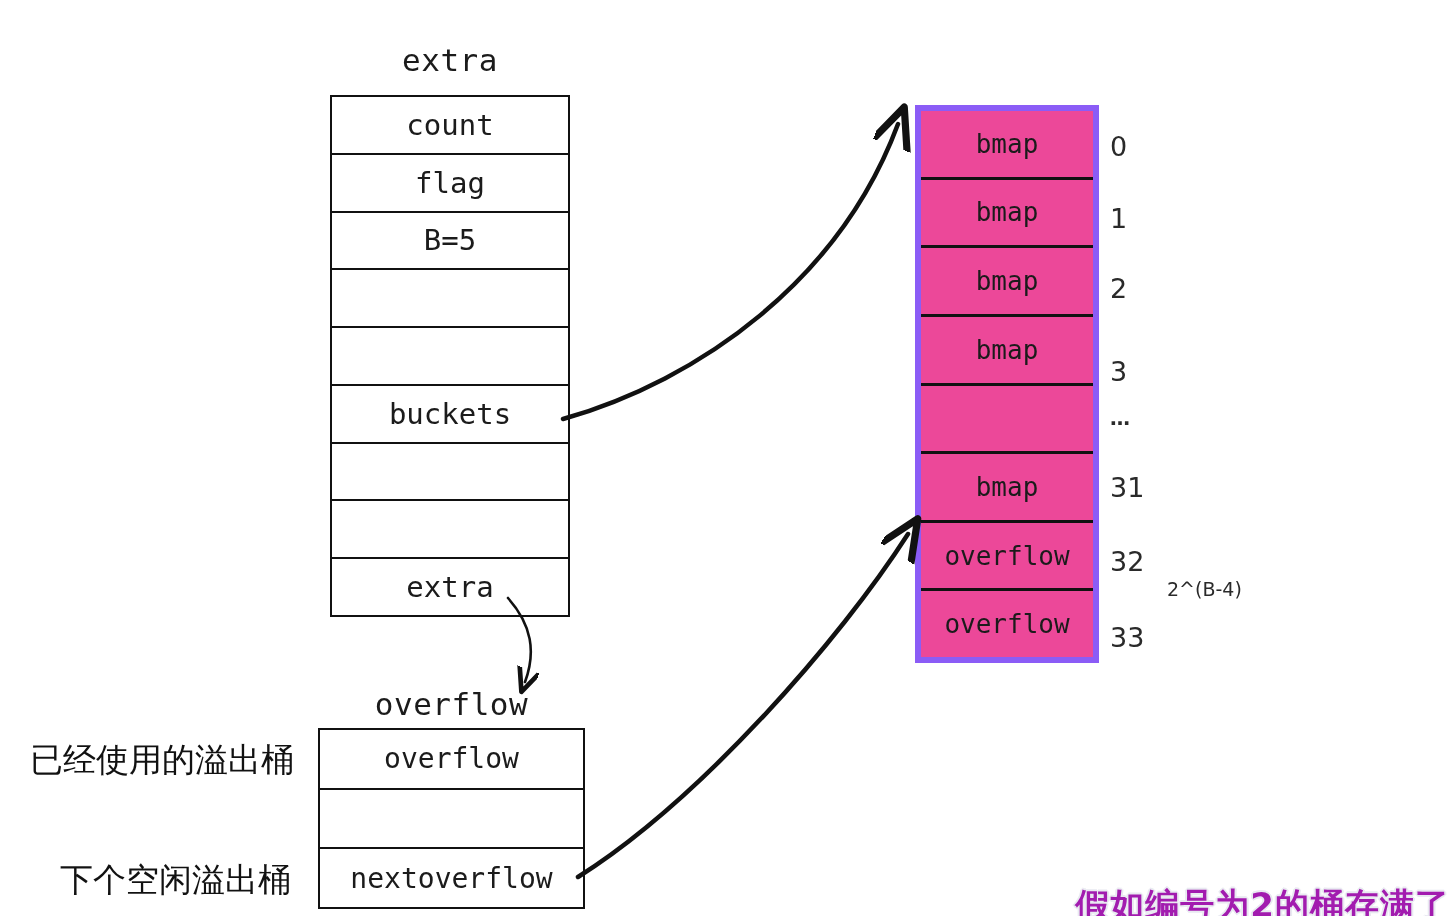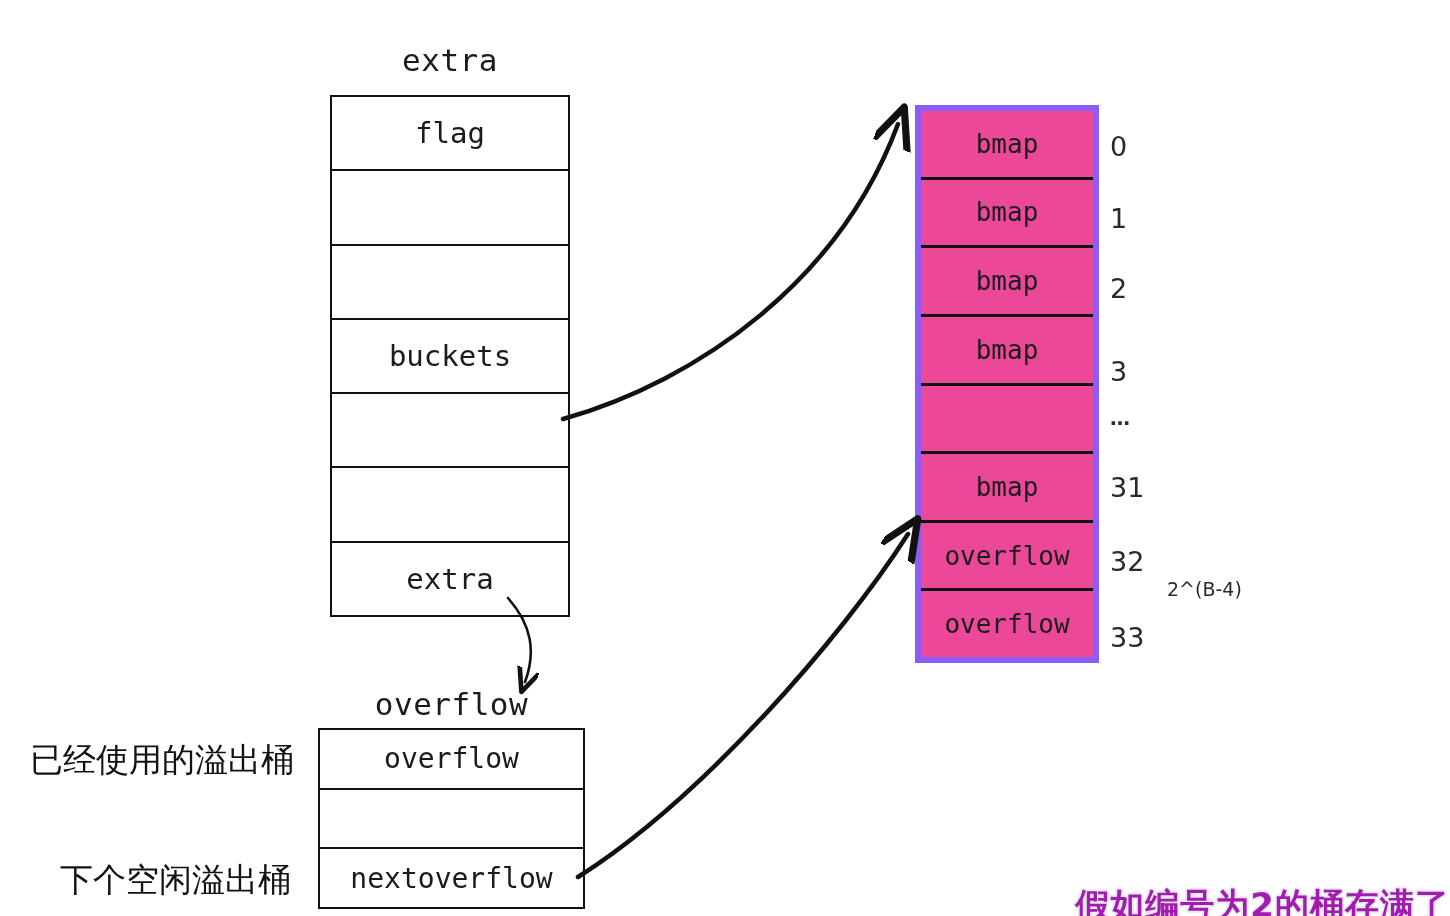--- a/index.html
+++ b/index.html
@@ -174,21 +174,23 @@
   }
 </style>
 </head>
 <body>
 
 <div id="canvas">
 
   <div class="box-title" style="left:330px; top:42px; width:240px;">extra</div>
 
   <div id="hmap-box">
+    <div class="row">count</div>
     <div class="row">flag</div>
+    <div class="row">B=5</div>
     <div class="row"></div>
     <div class="row"></div>
     <div class="row">buckets</div>
     <div class="row"></div>
     <div class="row"></div>
     <div class="row">extra</div>
   </div>
 
   <div id="bmap-box">
     <div class="row">bmap</div>

